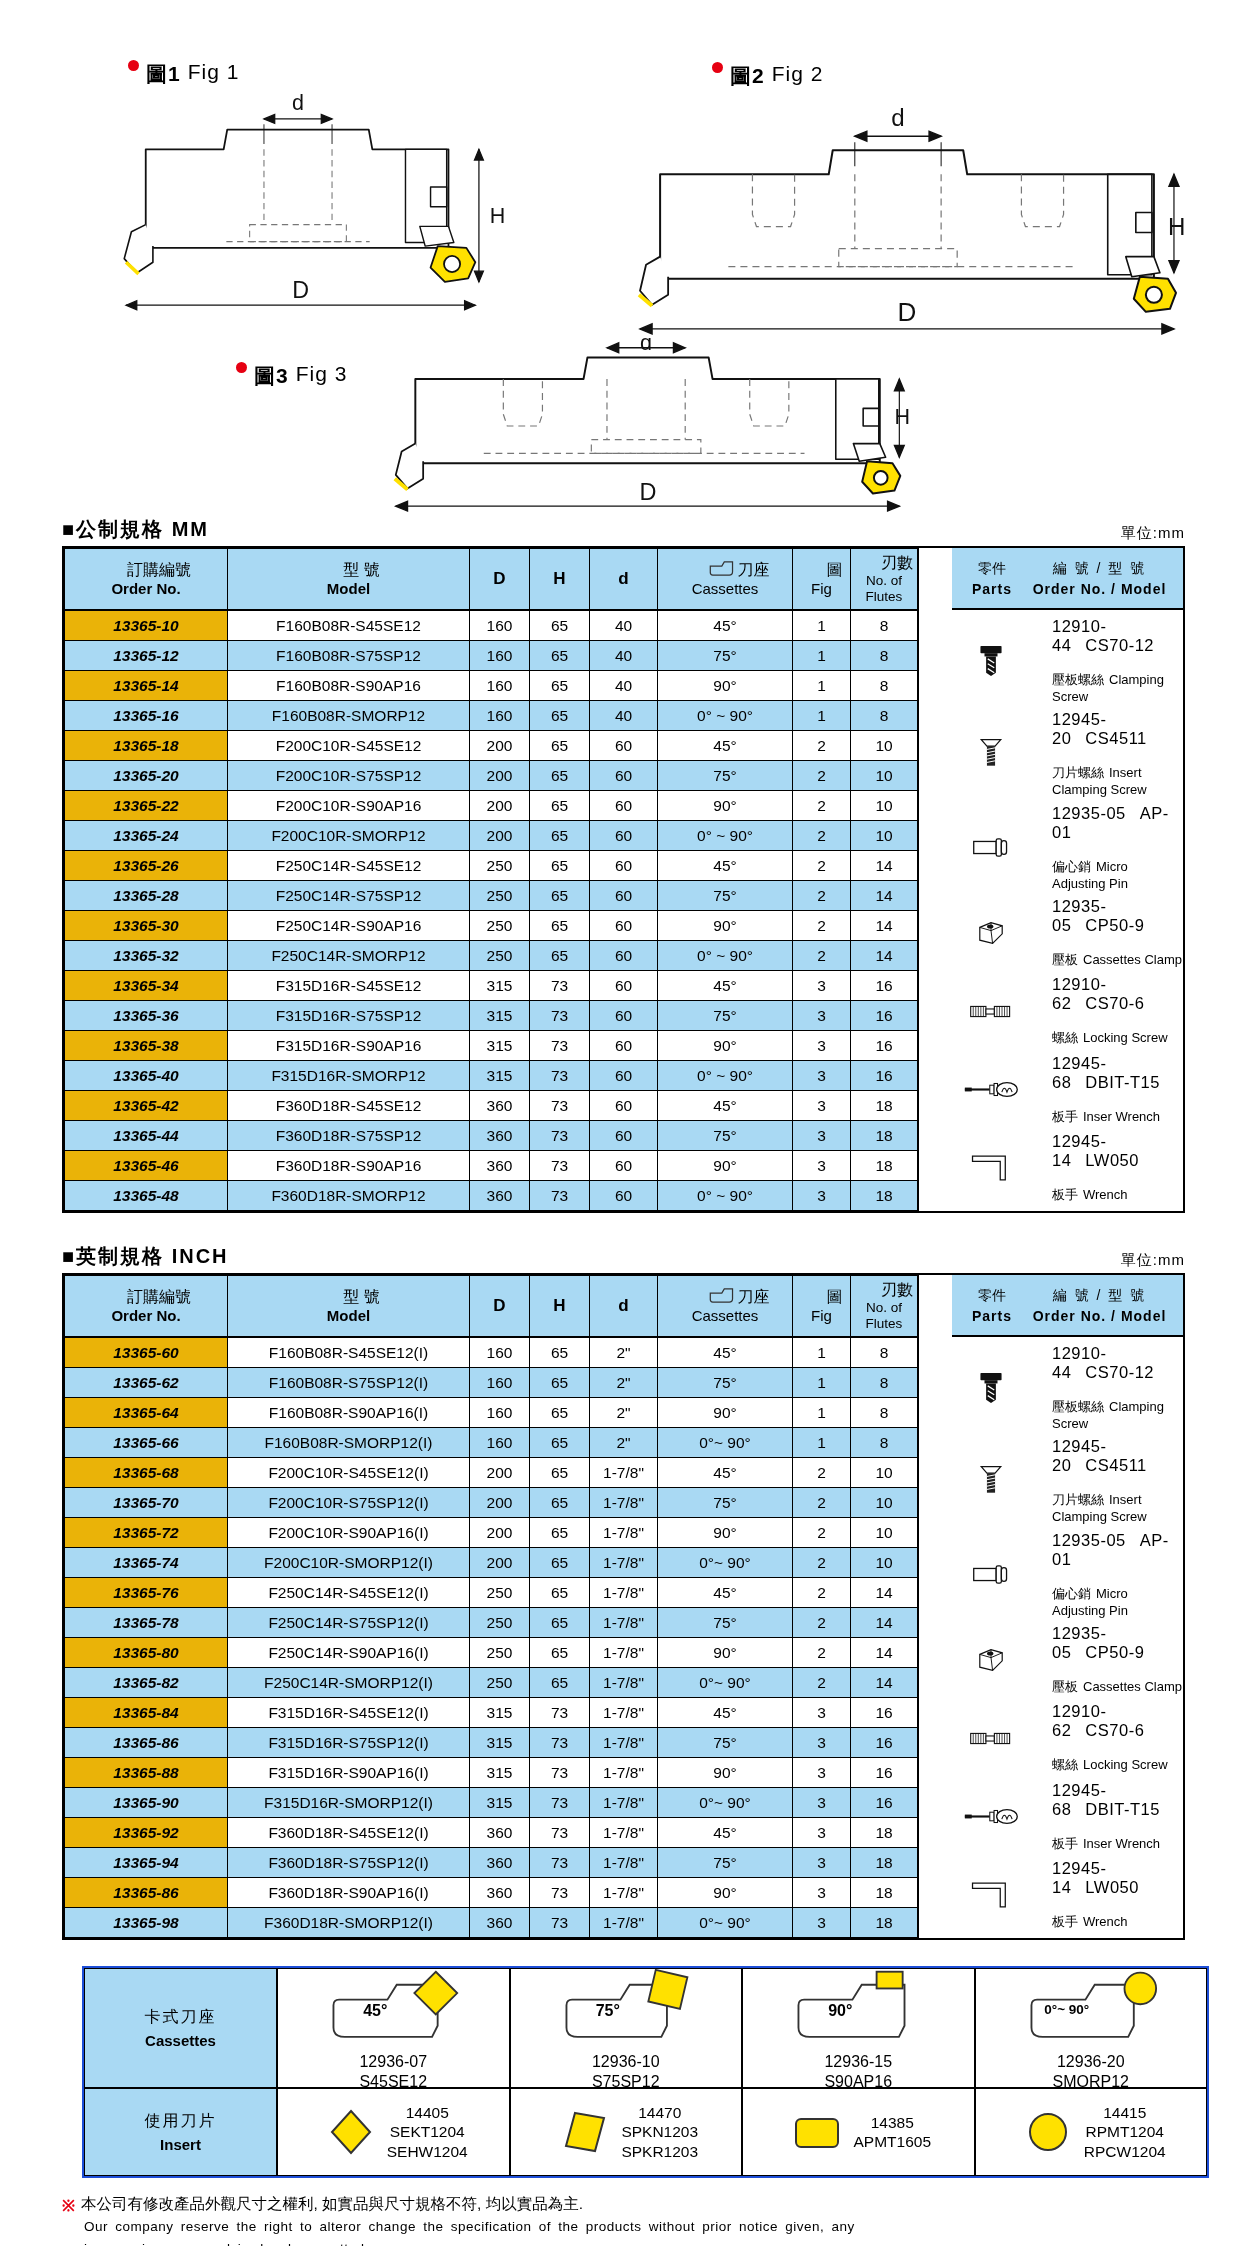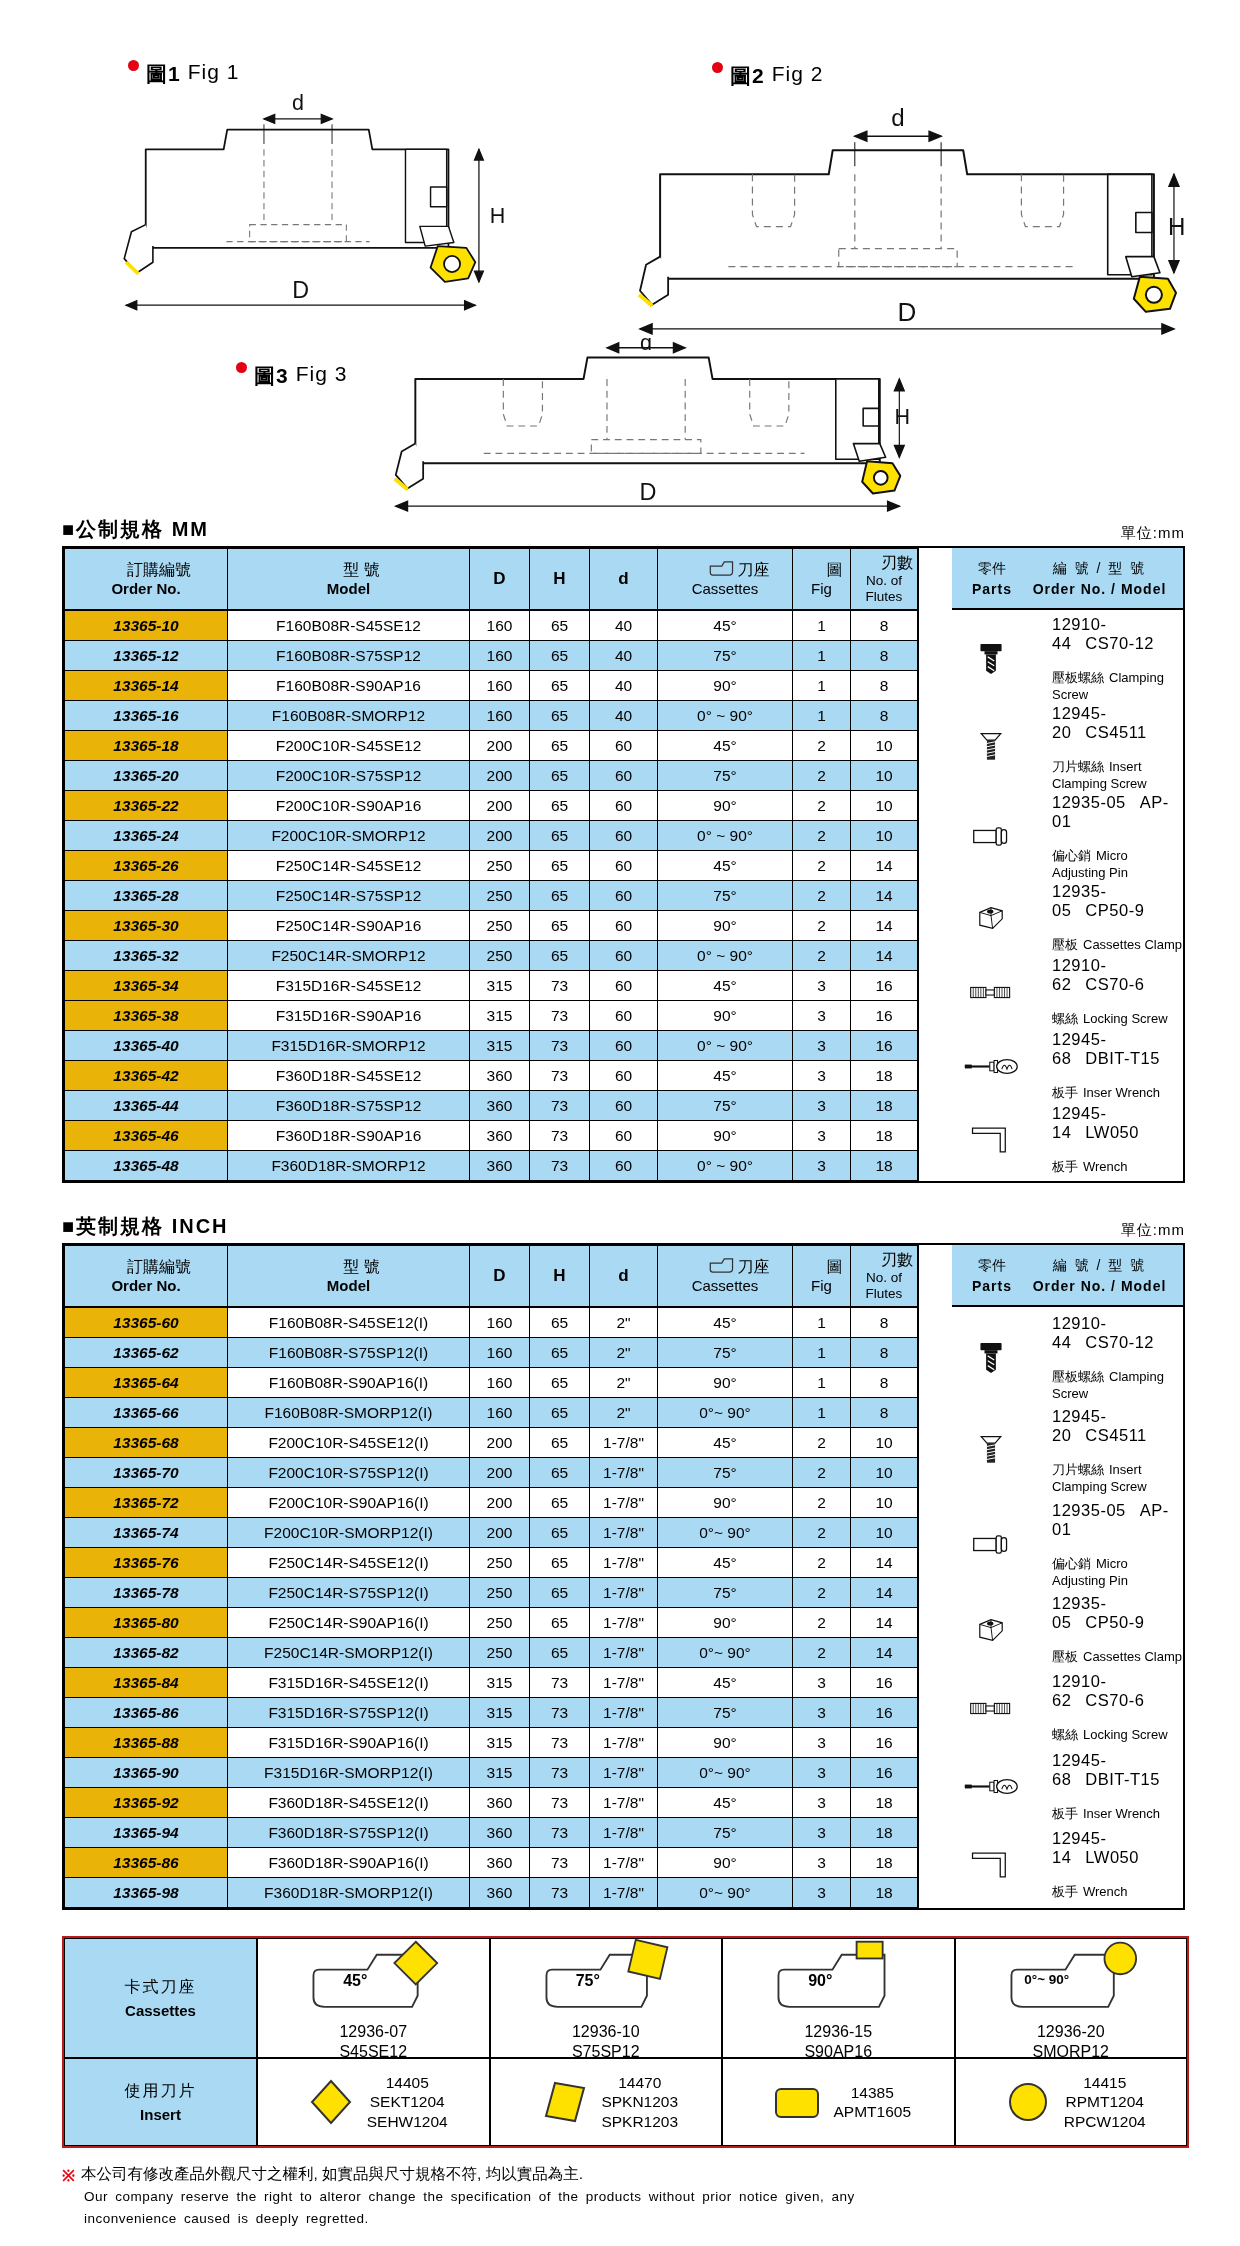--- a/index.html
+++ b/index.html
@@ -46,22 +46,22 @@
   .parts-body { flex:1; display:flex; flex-direction:column; justify-content:space-around; padding:4px 0 4px 10px; }
   .part { display:flex; align-items:center;gap:32px; }
   .part-icon { width:58px; display:flex; justify-content:center; flex:0 0 58px; }
   .part-text { flex:1; }
   .part-line1 { font-size:16.5px; letter-spacing:0.5px; }
   .part-line1 .part-model { margin-left:14px; }
   .part-line2 { font-size:13px; margin-top:16px; }
   .part-line2 .zh { margin-right:5px; }
 
   
-  .bottom-table { margin-left:62px; width:1123px; margin-top:26px;
-                  border:2px solid #b91c1c; display:grid;
+  .bottom-table { margin-left:82px; width:1123px; margin-top:26px;
+                  border:2px solid #1d4ed8; display:grid;
                   grid-template-columns:193px 1fr 1fr 1fr 1fr;
                   grid-template-rows:120px 88px; }
   .bt-cell { border:1px solid #000; display:flex; flex-direction:column; align-items:center; justify-content:center; }
   .bt-label { background:#a9d9f3; gap:4px; }
   .bt-label .zh { font-size:16px; letter-spacing:2px; }
   .bt-label .en { font-size:15px; font-weight:bold; }
   .cassette-cell { position:relative; padding-top:4px; }
   .cassette-shape { position:relative; }
   .cassette-angle { position:absolute; left:22px; top:34px; width:70px; text-align:center;
                     font-size:16px; font-weight:bold; }
@@ -384,20 +384,30 @@
             <tr>
               <td class="c-order">13365-34</td>
               <td>F315D16R-S45SE12</td>
               <td>315</td>
               <td>73</td>
               <td>60</td>
               <td>45°</td>
               <td>3</td>
               <td>16</td>
             </tr>
+            <tr class="alt">
+              <td class="c-order">13365-36</td>
+              <td>F315D16R-S75SP12</td>
+              <td>315</td>
+              <td>73</td>
+              <td>60</td>
+              <td>75°</td>
+              <td>3</td>
+              <td>16</td>
+            </tr>
             <tr>
               <td class="c-order">13365-38</td>
               <td>F315D16R-S90AP16</td>
               <td>315</td>
               <td>73</td>
               <td>60</td>
               <td>90°</td>
               <td>3</td>
               <td>16</td>
             </tr>

